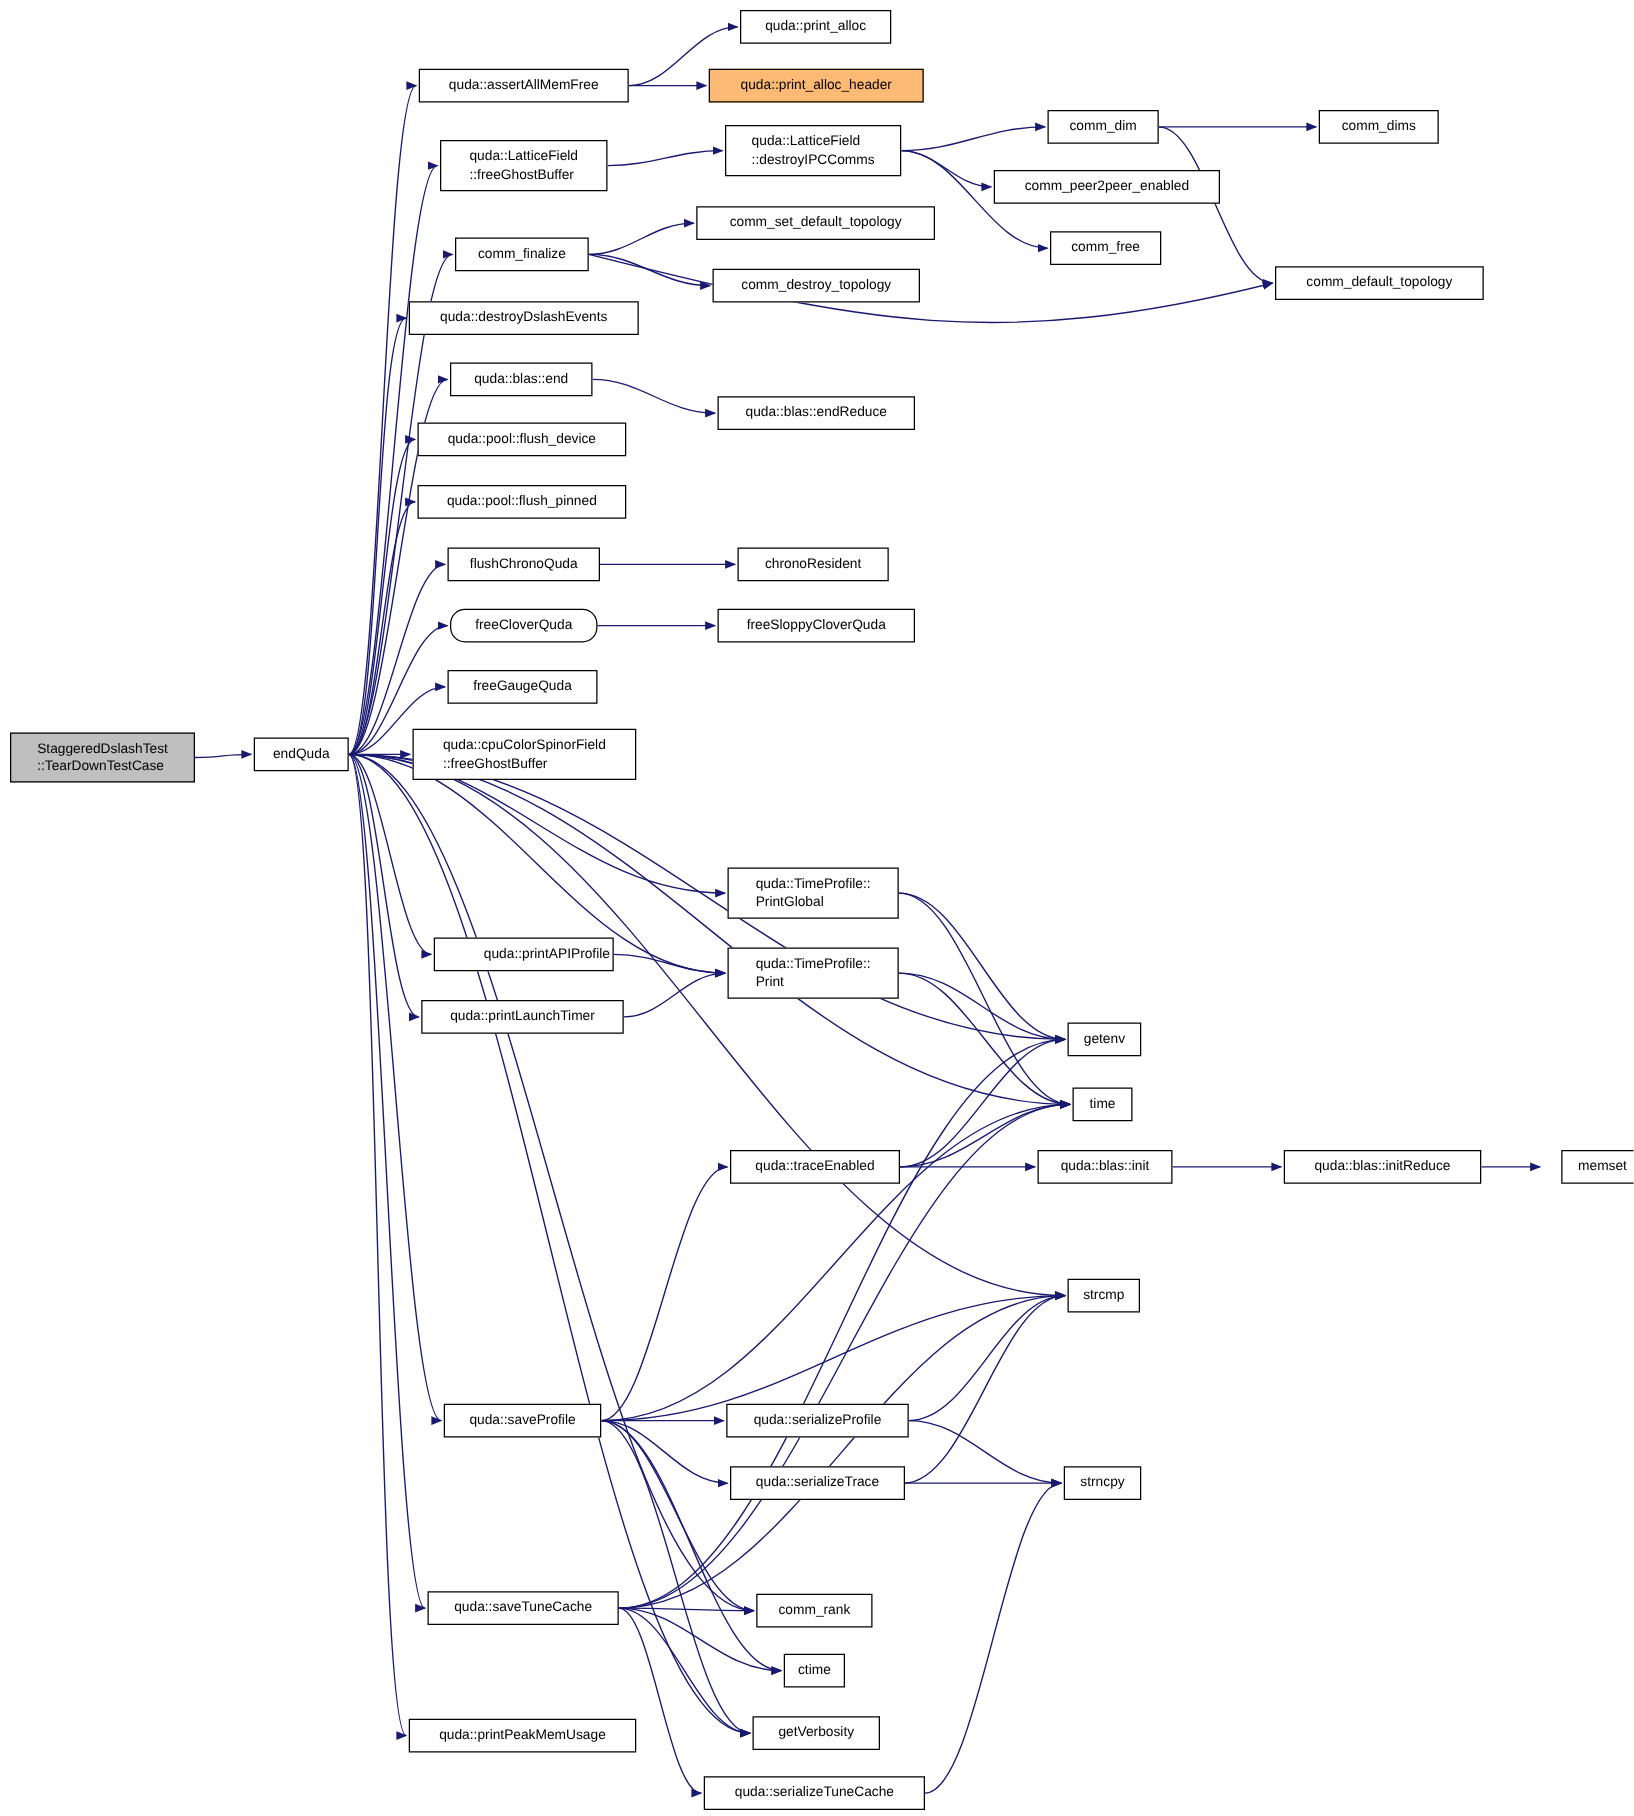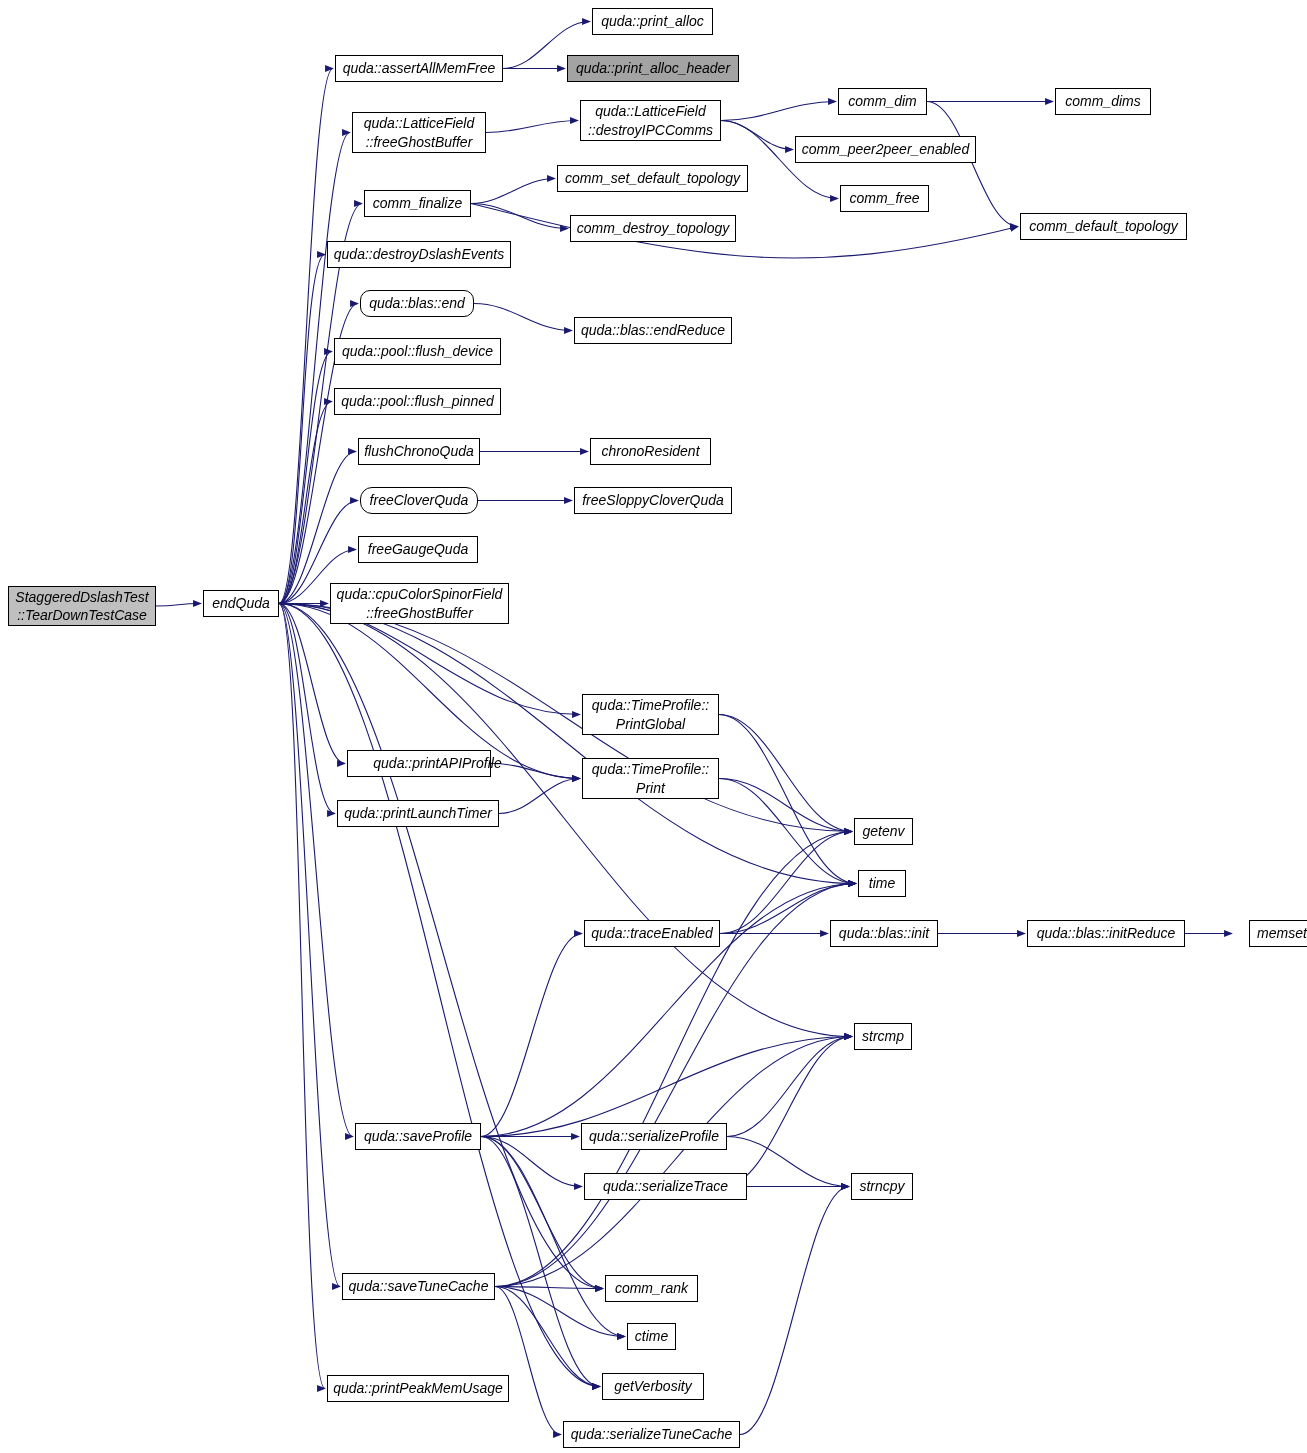--- a/index.html
+++ b/index.html
@@ -17,28 +17,26 @@
   }
   #node-layer { position: absolute; left: 0; top: 0; width: 100%; height: 100%; }
   .node {
     position: absolute;
     box-sizing: border-box;
     border: 1px solid #000000;
     background: #ffffff;
     display: flex;
     align-items: center;
     justify-content: center;
-    text-align: center;
-    font-size: 14px;
+    font-size: 11px;
     line-height: 1.3;
     white-space: pre-line;
     color: #000000;
     cursor: pointer;
     padding: 1px 3px;
-    font-style: italic;
   }
   .node.highlight {
     background: #bfbfbf;
     cursor: default;
   }
   .edge {
     fill: none;
     stroke-width: 1.1px;
   }
 </style>
@@ -126,49 +124,49 @@
   </svg>
   <div id="node-layer">
       <div class="node highlight" style="left: 8px; top: 586px; width: 148px; height: 40px; background: rgb(191, 191, 191); border-color: rgb(0, 0, 0);">StaggeredDslashTest
 ::TearDownTestCase</div>
       <div class="node" style="left: 203px; top: 590px; width: 76px; height: 27px; background: rgb(255, 255, 255); border-color: rgb(0, 0, 0);">endQuda</div>
       <div class="node" style="left: 335px; top: 55px; width: 168px; height: 27px; background: rgb(255, 255, 255); border-color: rgb(0, 0, 0);">quda::assertAllMemFree</div>
       <div class="node" style="left: 352px; top: 112px; width: 134px; height: 41px; background: rgb(255, 255, 255); border-color: rgb(0, 0, 0);">quda::LatticeField
 ::freeGhostBuffer</div>
       <div class="node" style="left: 364px; top: 190px; width: 107px; height: 27px; background: rgb(255, 255, 255); border-color: rgb(0, 0, 0);">comm_finalize</div>
       <div class="node" style="left: 327px; top: 241px; width: 184px; height: 27px; background: rgb(255, 255, 255); border-color: rgb(0, 0, 0);">quda::destroyDslashEvents</div>
-      <div class="node" style="left: 360px; top: 290px; width: 114px; height: 27px; background: rgb(255, 255, 255); border-color: rgb(0, 0, 0); border-radius: 10px;">quda::blas::end</div>
+      <div class="node" style="left: 360px; top: 290px; width: 114px; height: 27px; background: rgb(255, 255, 255); border-color: rgb(0, 0, 0);">quda::blas::end</div>
       <div class="node" style="left: 334px; top: 338px; width: 167px; height: 27px; background: rgb(255, 255, 255); border-color: rgb(0, 0, 0);">quda::pool::flush_device</div>
       <div class="node" style="left: 334px; top: 388px; width: 167px; height: 27px; background: rgb(255, 255, 255); border-color: rgb(0, 0, 0);">quda::pool::flush_pinned</div>
       <div class="node" style="left: 358px; top: 438px; width: 122px; height: 27px; background: rgb(255, 255, 255); border-color: rgb(0, 0, 0);">flushChronoQuda</div>
       <div class="node" style="left: 360px; top: 487px; width: 118px; height: 27px; background: rgb(255, 255, 255); border-color: rgb(0, 0, 0); border-radius: 12px;">freeCloverQuda</div>
       <div class="node" style="left: 358px; top: 536px; width: 120px; height: 27px; background: rgb(255, 255, 255); border-color: rgb(0, 0, 0);">freeGaugeQuda</div>
       <div class="node" style="left: 330px; top: 583px; width: 179px; height: 41px; background: rgb(255, 255, 255); border-color: rgb(0, 0, 0);">quda::cpuColorSpinorField
 ::freeGhostBuffer</div>
       <div class="node" style="left: 347px; top: 750px; width: 144px; height: 27px; background: rgb(255, 255, 255); border-color: rgb(0, 0, 0); padding-left: 40px;">quda::printAPIProfile</div>
       <div class="node" style="left: 337px; top: 800px; width: 162px; height: 27px; background: rgb(255, 255, 255); border-color: rgb(0, 0, 0);">quda::printLaunchTimer</div>
       <div class="node" style="left: 355px; top: 1123px; width: 126px; height: 27px; background: rgb(255, 255, 255); border-color: rgb(0, 0, 0);">quda::saveProfile</div>
       <div class="node" style="left: 342px; top: 1273px; width: 153px; height: 27px; background: rgb(255, 255, 255); border-color: rgb(0, 0, 0);">quda::saveTuneCache</div>
       <div class="node" style="left: 327px; top: 1375px; width: 182px; height: 27px; background: rgb(255, 255, 255); border-color: rgb(0, 0, 0);">quda::printPeakMemUsage</div>
       <div class="node" style="left: 592px; top: 8px; width: 121px; height: 27px; background: rgb(255, 255, 255); border-color: rgb(0, 0, 0);">quda::print_alloc</div>
-      <div class="node" style="left: 567px; top: 55px; width: 172px; height: 27px; background: #a3a3a3; border-color: rgb(0, 0, 0);">quda::print_alloc_header</div>
+      <div class="node" style="left: 567px; top: 55px; width: 172px; height: 27px; background: #fdba74; border-color: rgb(0, 0, 0);">quda::print_alloc_header</div>
       <div class="node" style="left: 580px; top: 100px; width: 141px; height: 41px; background: rgb(255, 255, 255); border-color: rgb(0, 0, 0);">quda::LatticeField
 ::destroyIPCComms</div>
       <div class="node" style="left: 557px; top: 165px; width: 191px; height: 27px; background: rgb(255, 255, 255); border-color: rgb(0, 0, 0);">comm_set_default_topology</div>
       <div class="node" style="left: 570px; top: 215px; width: 166px; height: 27px; background: rgb(255, 255, 255); border-color: rgb(0, 0, 0);">comm_destroy_topology</div>
       <div class="node" style="left: 574px; top: 317px; width: 158px; height: 27px; background: rgb(255, 255, 255); border-color: rgb(0, 0, 0);">quda::blas::endReduce</div>
       <div class="node" style="left: 590px; top: 438px; width: 121px; height: 27px; background: rgb(255, 255, 255); border-color: rgb(0, 0, 0);">chronoResident</div>
       <div class="node" style="left: 574px; top: 487px; width: 158px; height: 27px; background: rgb(255, 255, 255); border-color: rgb(0, 0, 0);">freeSloppyCloverQuda</div>
       <div class="node" style="left: 582px; top: 694px; width: 137px; height: 41px; background: rgb(255, 255, 255); border-color: rgb(0, 0, 0);">quda::TimeProfile::
 PrintGlobal</div>
       <div class="node" style="left: 582px; top: 758px; width: 137px; height: 41px; background: rgb(255, 255, 255); border-color: rgb(0, 0, 0);">quda::TimeProfile::
 Print</div>
       <div class="node" style="left: 584px; top: 920px; width: 136px; height: 27px; background: rgb(255, 255, 255); border-color: rgb(0, 0, 0);">quda::traceEnabled</div>
       <div class="node" style="left: 581px; top: 1123px; width: 146px; height: 27px; background: rgb(255, 255, 255); border-color: rgb(0, 0, 0);">quda::serializeProfile</div>
-      <div class="node" style="left: 584px; top: 1173px; width: 163px; height: 27px; background: rgb(255, 255, 255); border-color: rgb(0, 0, 0);">quda::serializeTrace</div>
+      <div class="node" style="left: 584px; top: 1173px; width: 140px; height: 27px; background: rgb(255, 255, 255); border-color: rgb(0, 0, 0);">quda::serializeTrace</div>
       <div class="node" style="left: 605px; top: 1275px; width: 93px; height: 27px; background: rgb(255, 255, 255); border-color: rgb(0, 0, 0);">comm_rank</div>
       <div class="node" style="left: 627px; top: 1323px; width: 49px; height: 27px; background: rgb(255, 255, 255); border-color: rgb(0, 0, 0);">ctime</div>
       <div class="node" style="left: 602px; top: 1373px; width: 102px; height: 27px; background: rgb(255, 255, 255); border-color: rgb(0, 0, 0);">getVerbosity</div>
       <div class="node" style="left: 563px; top: 1421px; width: 177px; height: 27px; background: rgb(255, 255, 255); border-color: rgb(0, 0, 0);">quda::serializeTuneCache</div>
       <div class="node" style="left: 838px; top: 88px; width: 89px; height: 27px; background: rgb(255, 255, 255); border-color: rgb(0, 0, 0);">comm_dim</div>
       <div class="node" style="left: 795px; top: 136px; width: 181px; height: 27px; background: rgb(255, 255, 255); border-color: rgb(0, 0, 0);">comm_peer2peer_enabled</div>
       <div class="node" style="left: 840px; top: 185px; width: 89px; height: 27px; background: rgb(255, 255, 255); border-color: rgb(0, 0, 0);">comm_free</div>
       <div class="node" style="left: 854px; top: 818px; width: 59px; height: 27px; background: rgb(255, 255, 255); border-color: rgb(0, 0, 0);">getenv</div>
       <div class="node" style="left: 858px; top: 870px; width: 48px; height: 27px; background: rgb(255, 255, 255); border-color: rgb(0, 0, 0);">time</div>
       <div class="node" style="left: 830px; top: 920px; width: 108px; height: 27px; background: rgb(255, 255, 255); border-color: rgb(0, 0, 0);">quda::blas::init</div>

